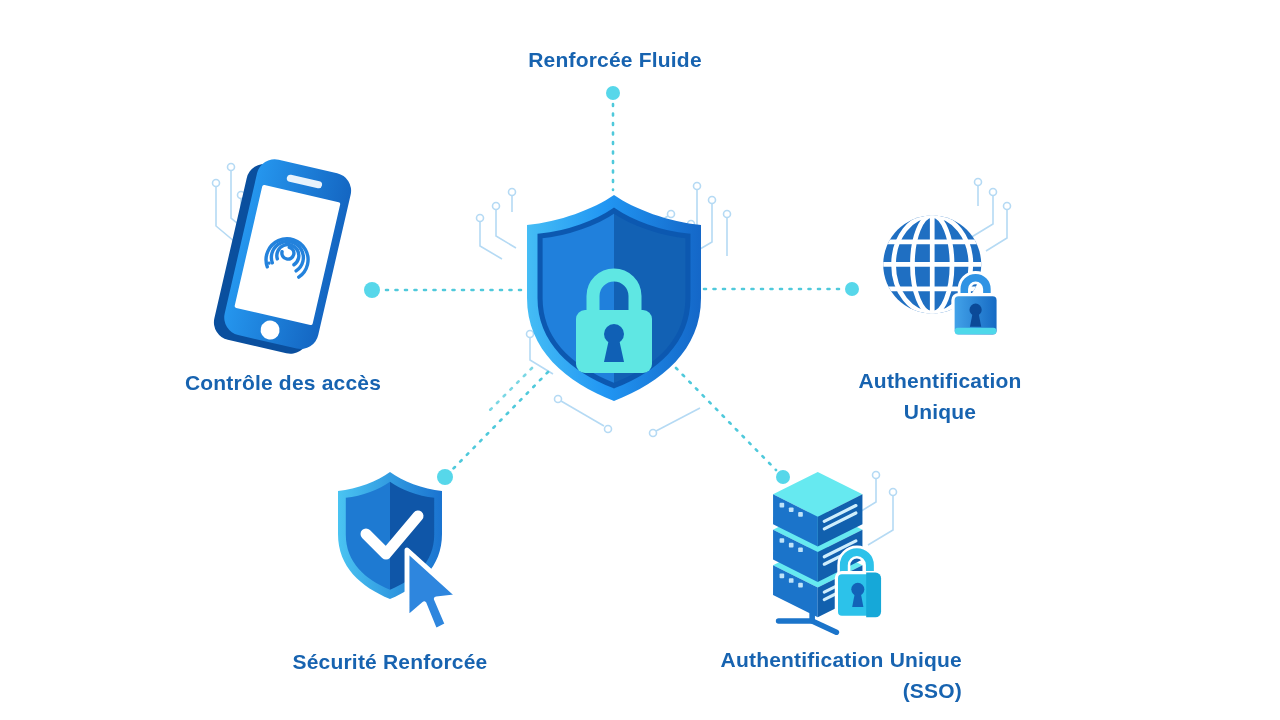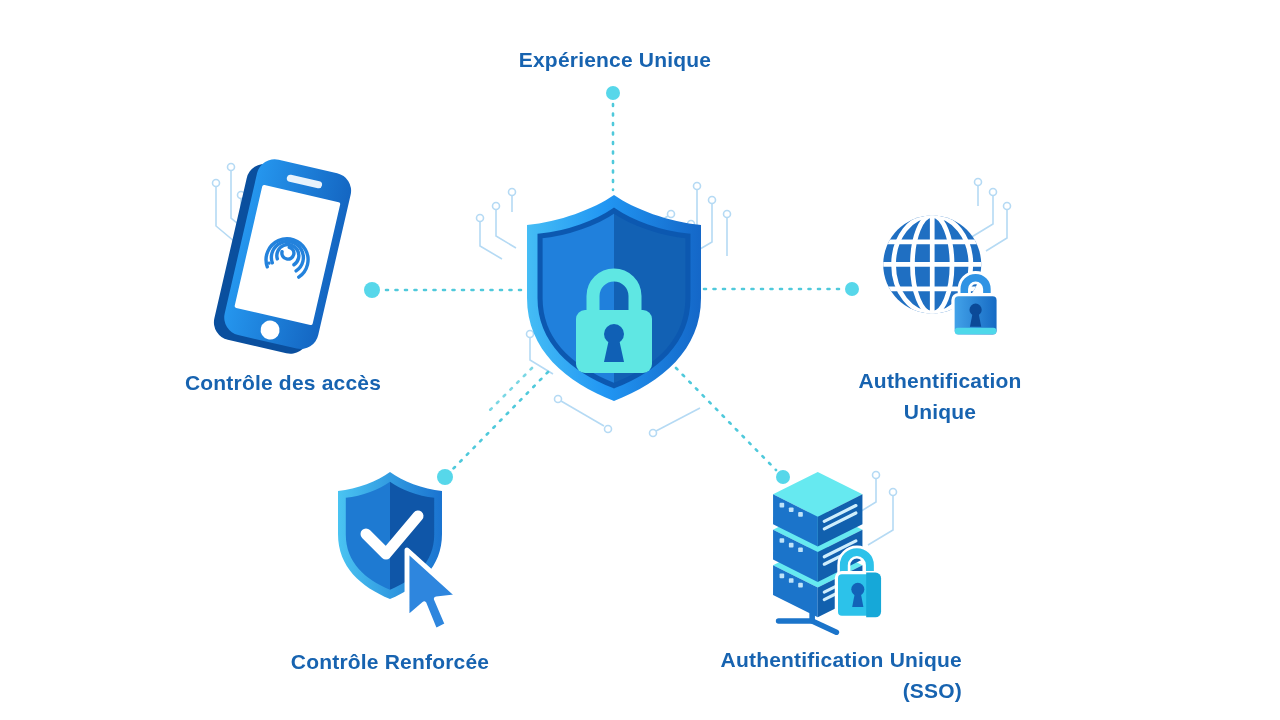--- a/index.html
+++ b/index.html
@@ -248,19 +248,19 @@
     <g>
       <path d="M92,112 L92,100 A14,14 0 0 1 120,100 L120,112" fill="none" stroke="#ffffff" stroke-width="14"></path>
       <path d="M92,112 L92,100 A14,14 0 0 1 120,100 L120,112" fill="none" stroke="#2cc2ea" stroke-width="8.5"></path>
       <rect x="84" y="108" width="48" height="48" rx="6" fill="#2cc2ea" stroke="#ffffff" stroke-width="3.5"></rect>
       <path d="M116,108 L126,108 A6,6 0 0 1 132,114 L132,150 A6,6 0 0 1 126,156 L116,156 Z" fill="#16a8d8"></path>
       <circle cx="107" cy="126" r="7" fill="#1263b8"></circle>
       <path d="M104,129 L101,145 L113,145 L110,129 Z" fill="#1263b8"></path>
     </g>
   </svg>
 
-  <div class="node-label lbl-top">Expérience Unique</div>
+  <div class="node-label lbl-top">Renforcée Fluide</div>
   <div class="node-label lbl-right">Authentification Unique</div>
   <div class="node-label lbl-left">Contrôle des accès</div>
-  <div class="node-label lbl-bl">Contrôle Renforcée</div>
+  <div class="node-label lbl-bl">Sécurité Renforcée</div>
   <div class="node-label lbl-br">Authentification Unique (SSO)</div>
 
 </div>
 
 </body></html>

